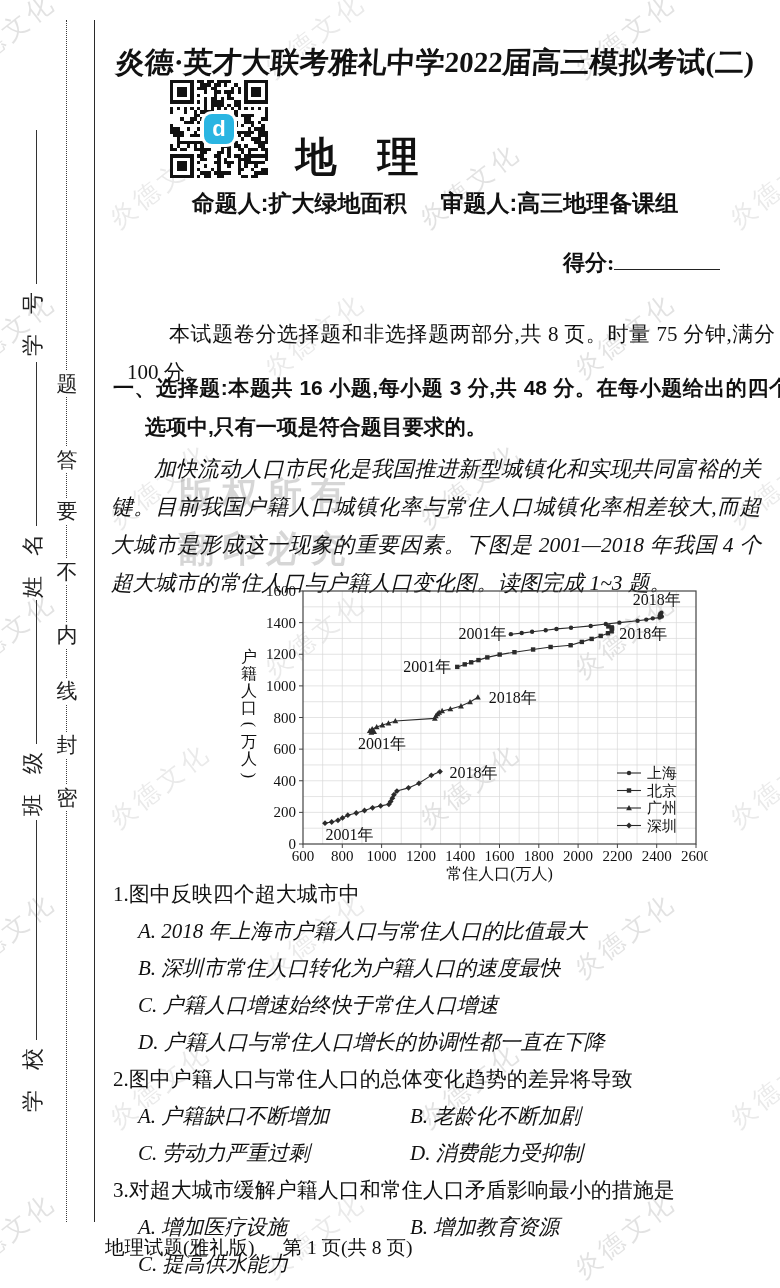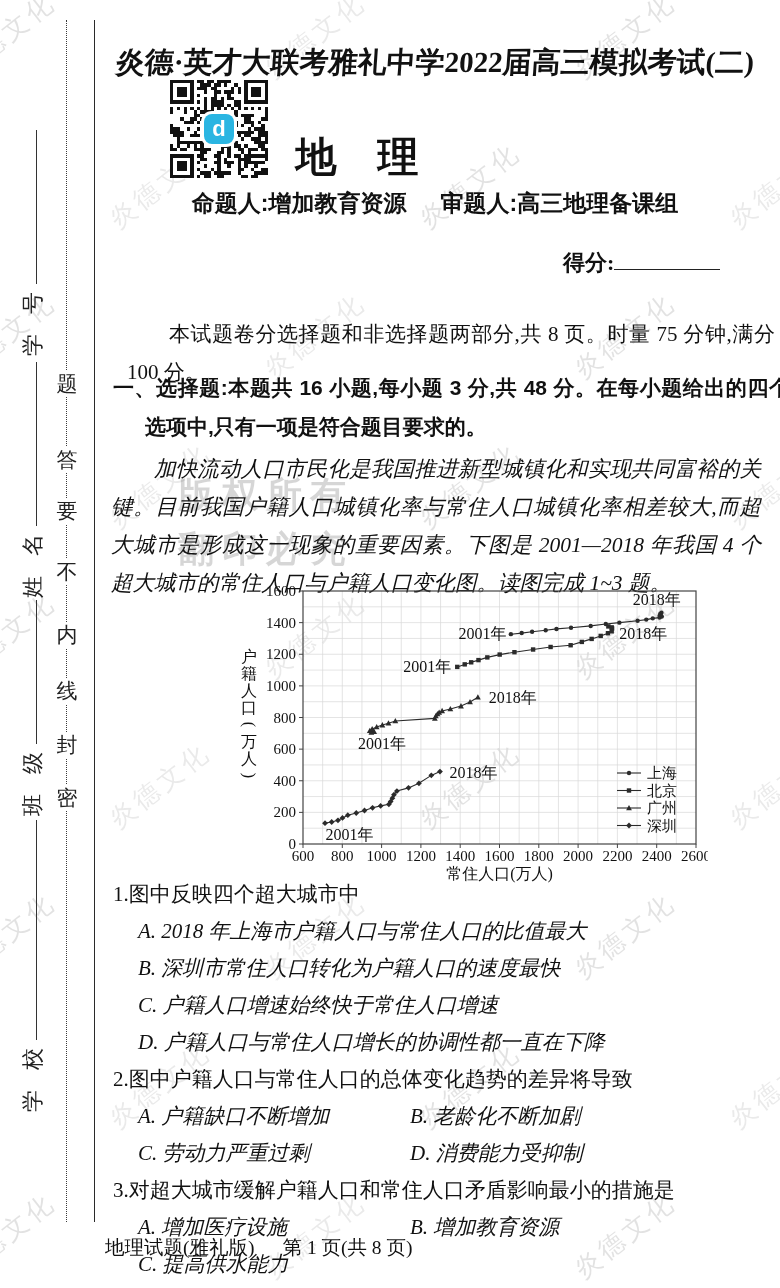--- a/index.html
+++ b/index.html
@@ -420,21 +420,21 @@
           <rect x="0" y="22" width="7" height="7" fill="#111"></rect>
           <rect x="1" y="23" width="5" height="5" fill="#fff"></rect>
           <rect x="2" y="24" width="3" height="3" fill="#111"></rect>
         </svg>
       <div class="qr-logo">d</div>
     </div>
 
     <h2 class="subject-title">地　理</h2>
 
     <div class="setters">
-      <span>命题人:增加教育资源</span><span class="gap"></span><span>审题人:高三地理备课组</span>
+      <span>命题人:扩大绿地面积</span><span class="gap"></span><span>审题人:高三地理备课组</span>
     </div>
 
     <div class="score">
       <span>得分:</span><span class="score-blank"></span>
     </div>
 
     <p class="intro">本试题卷分选择题和非选择题两部分,共 8 页。时量 75 分钟,满分 100 分。</p>
 
     <div class="section-head">一、选择题:本题共 16 小题,每小题 3 分,共 48 分。在每小题给出的四个选项中,只有一项是符合题目要求的。</div>
 

